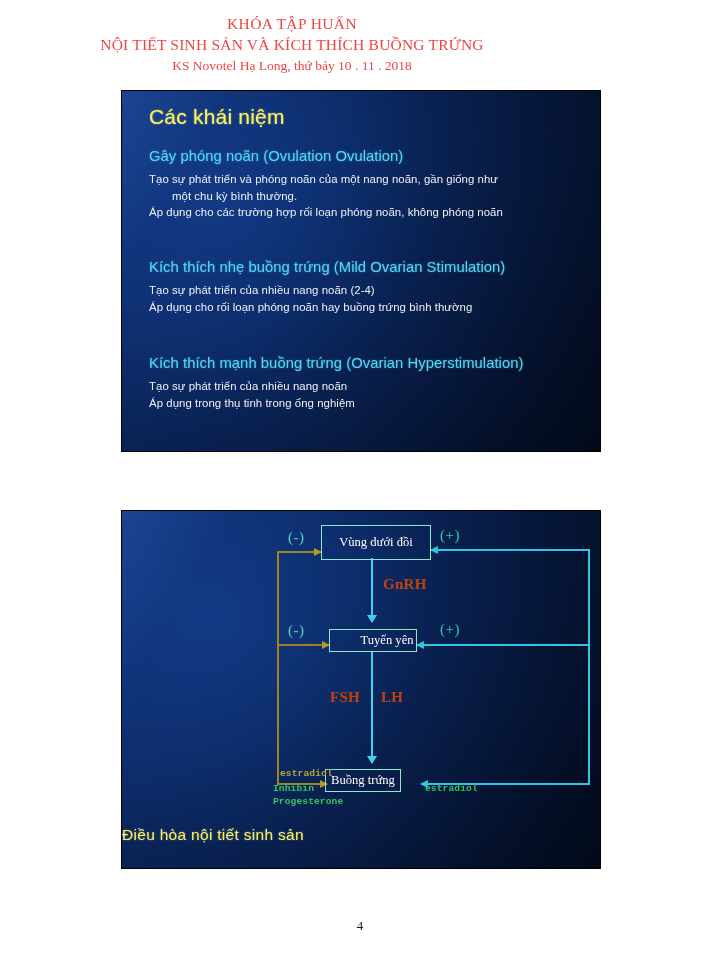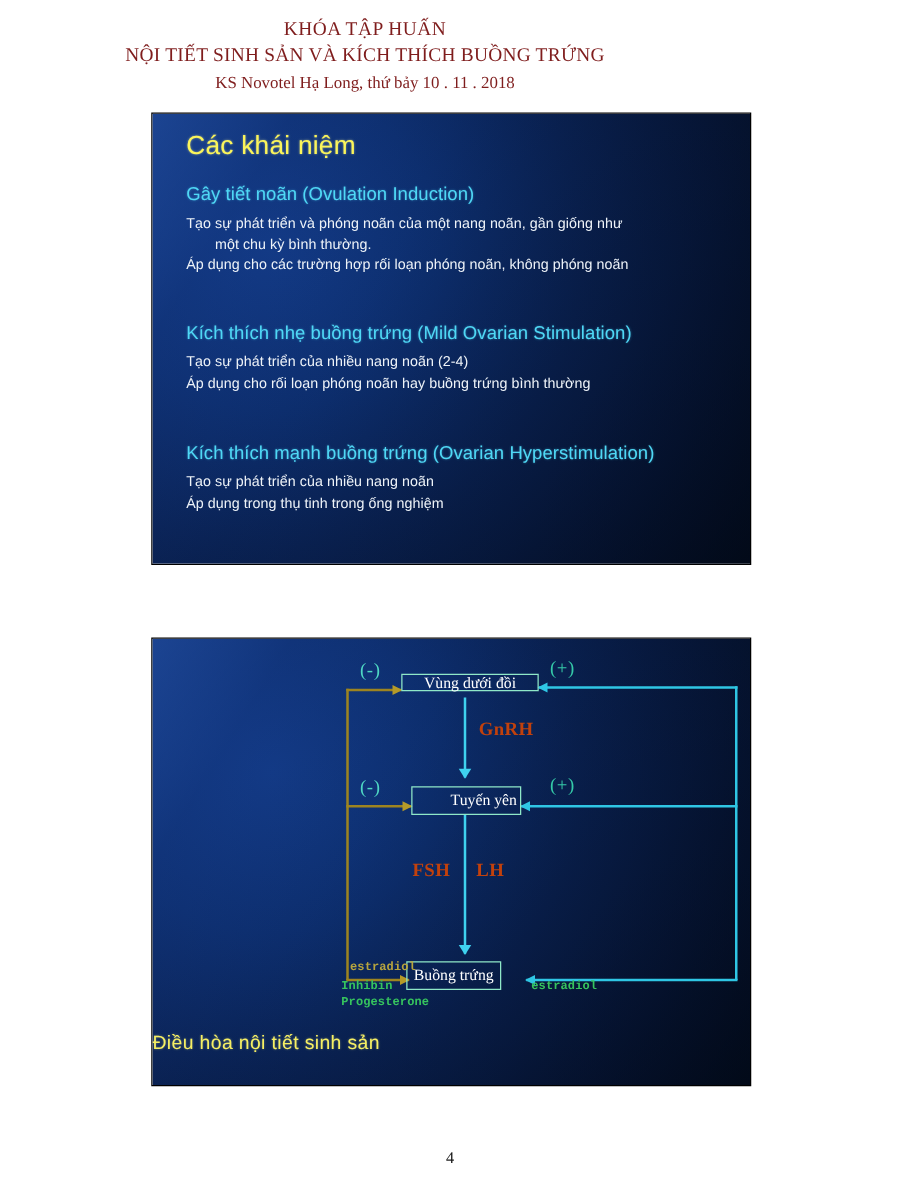--- a/index.html
+++ b/index.html
@@ -15,21 +15,21 @@
     overflow: hidden;
   }
 
   
   .page-header {
     position: absolute;
     top: 14px;
     left: 0;
     width: 584px;
     text-align: center;
-    color: #7f1d1d;
+    color: #ef4444;
   }
   .hdr-line1 {
     font-family: "Liberation Serif", serif;
     font-size: 15.5px;
     letter-spacing: 0.4px;
     line-height: 20px;
     white-space: nowrap;
   }
   .hdr-line2 {
     font-family: "Liberation Serif", serif;
@@ -146,21 +146,21 @@
     font-family: "Liberation Serif", serif;
     font-size: 12.6px;
     line-height: 1;
     display: flex;
     align-items: center;
     justify-content: center;
     white-space: nowrap;
     background: transparent;
     z-index: 5;
   }
-  #node-hypothalamus { left: 199px; top: 28px;  width: 110px; height: 14px; }
+  #node-hypothalamus { left: 199px; top: 14px;  width: 110px; height: 35px; }
   #node-pituitary    { left: 207px; top: 118px; width: 88px;  height: 23px; padding-left: 28px; }
   #node-ovary        { left: 203px; top: 258px; width: 76px;  height: 23px; }
 
   
   .vline {
     position: absolute;
     width: 2px;
     background: #3fd2ef;
     z-index: 3;
   }
@@ -321,21 +321,21 @@
   <div class="hdr-line3">KS Novotel Hạ Long, thứ bảy 10 . 11 . 2018</div>
 </div>
 
 <div class="slide" id="slide-concepts">
   <div class="slide-bg"></div>
   <div class="slide-content">
 
     <div class="slide-title">Các khái niệm</div>
 
     <div class="concept-block" id="block-ovulation">
-      <div class="concept-heading">Gây tiết noãn (Ovulation Induction)</div>
+      <div class="concept-heading">Gây phóng noãn (Ovulation Ovulation)</div>
       <div class="concept-line">Tạo sự phát triển và phóng noãn của một nang noãn, gần giống như</div>
       <div class="concept-line indent">một chu kỳ bình thường.</div>
       <div class="concept-line">Áp dụng cho các trường hợp rối loạn phóng noãn, không phóng noãn</div>
     </div>
 
     <div class="concept-block" id="block-mild">
       <div class="concept-heading">Kích thích nhẹ buồng trứng (Mild Ovarian Stimulation)</div>
       <div class="concept-line">Tạo sự phát triển của nhiều nang noãn (2-4)</div>
       <div class="concept-line">Áp dụng cho rối loạn phóng noãn hay buồng trứng bình thường</div>
     </div>

